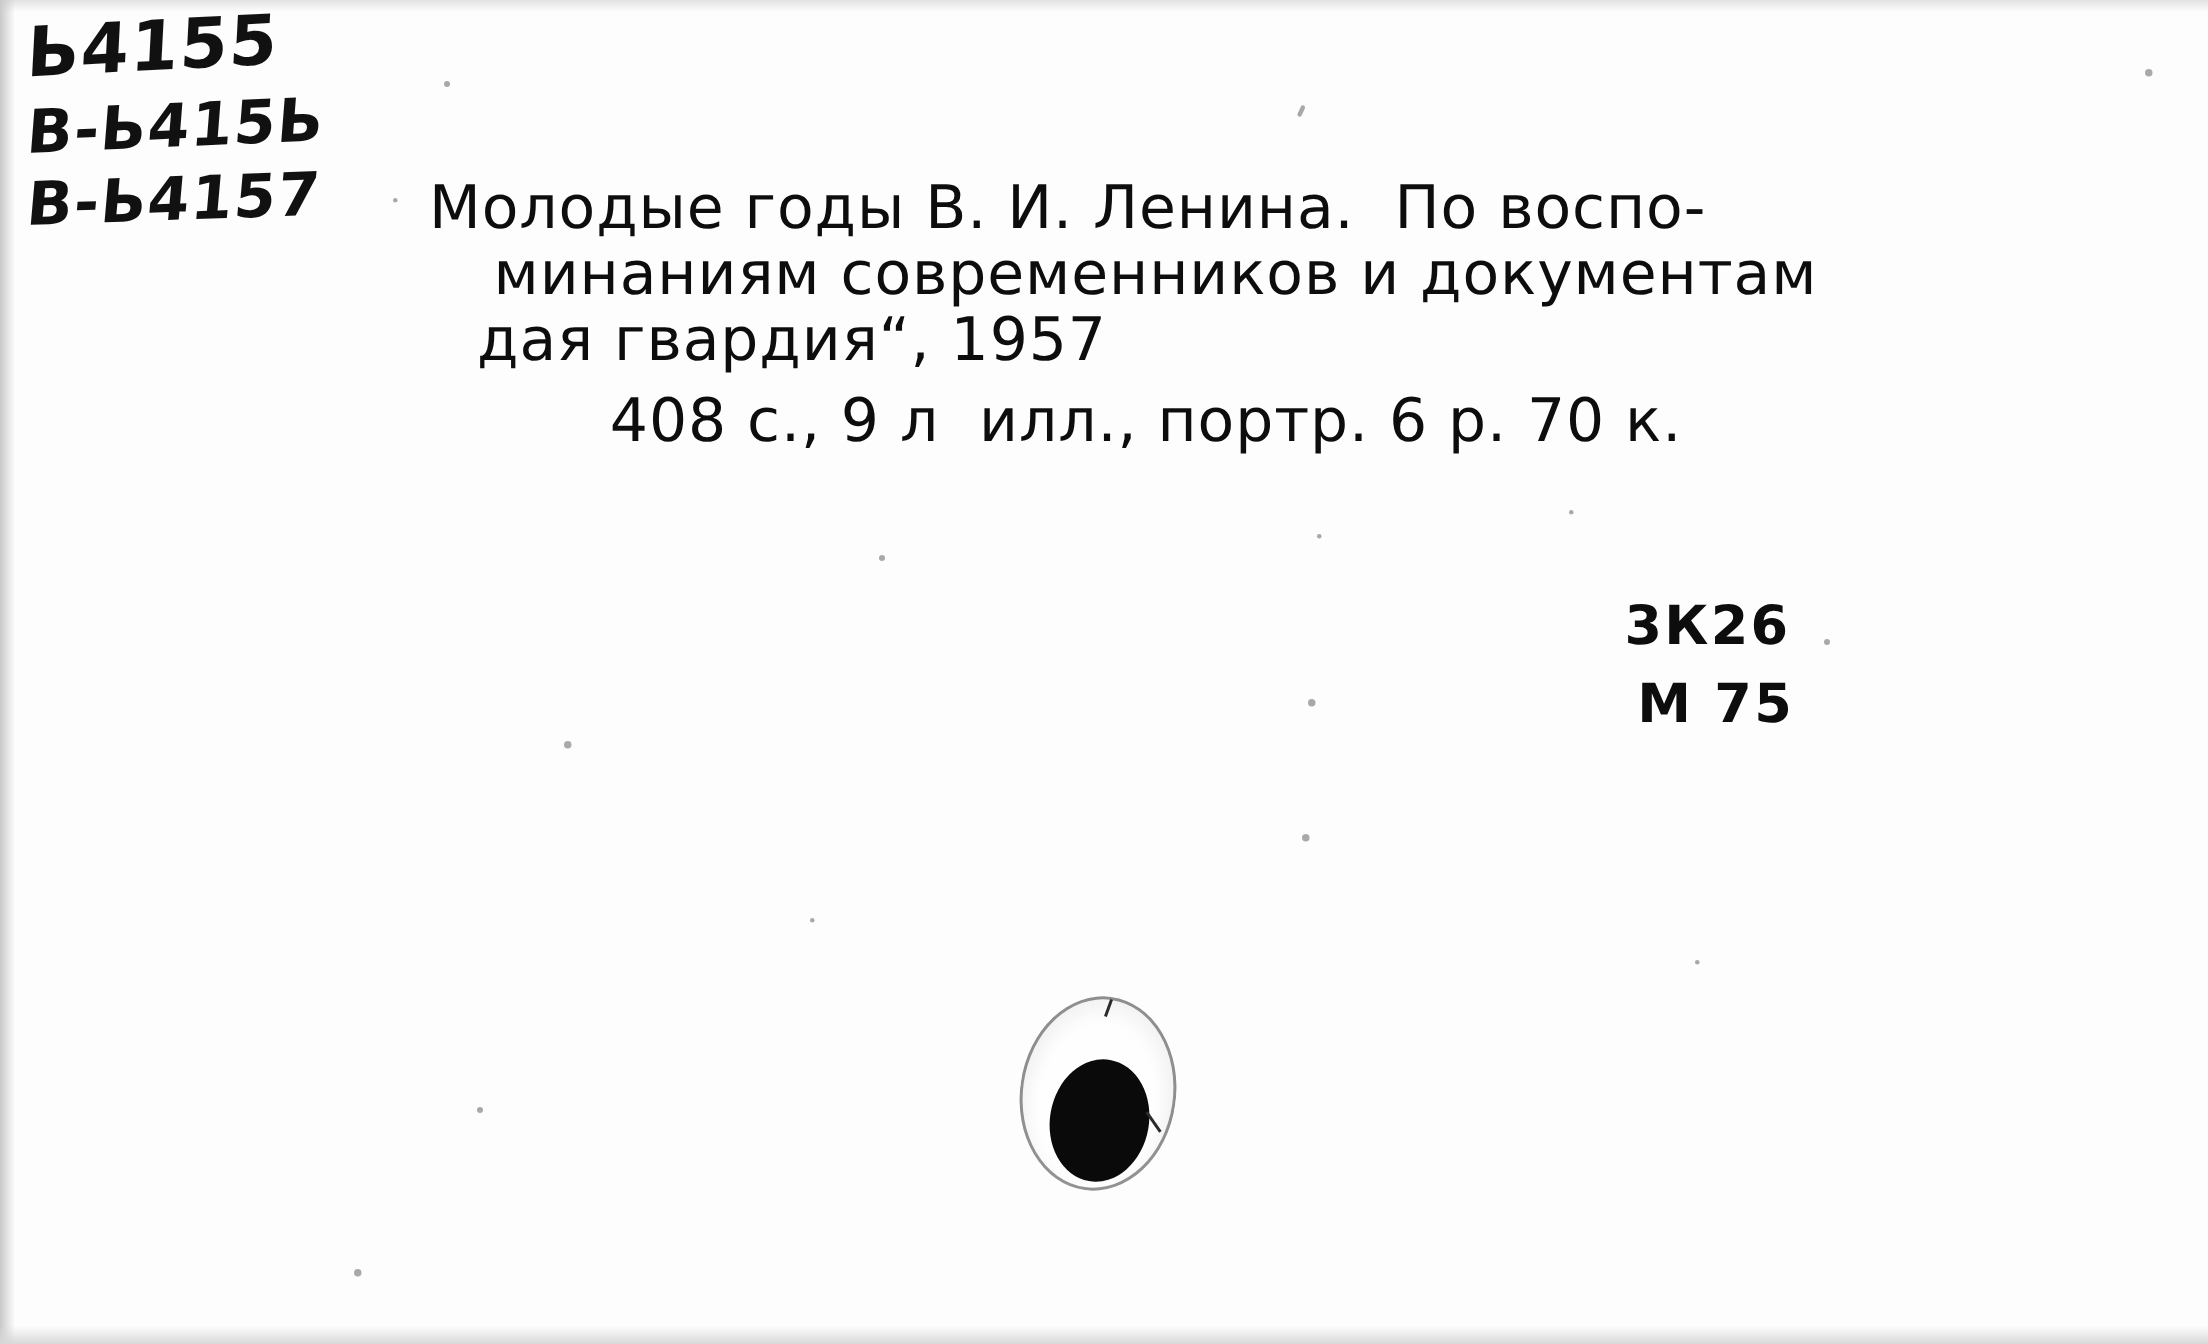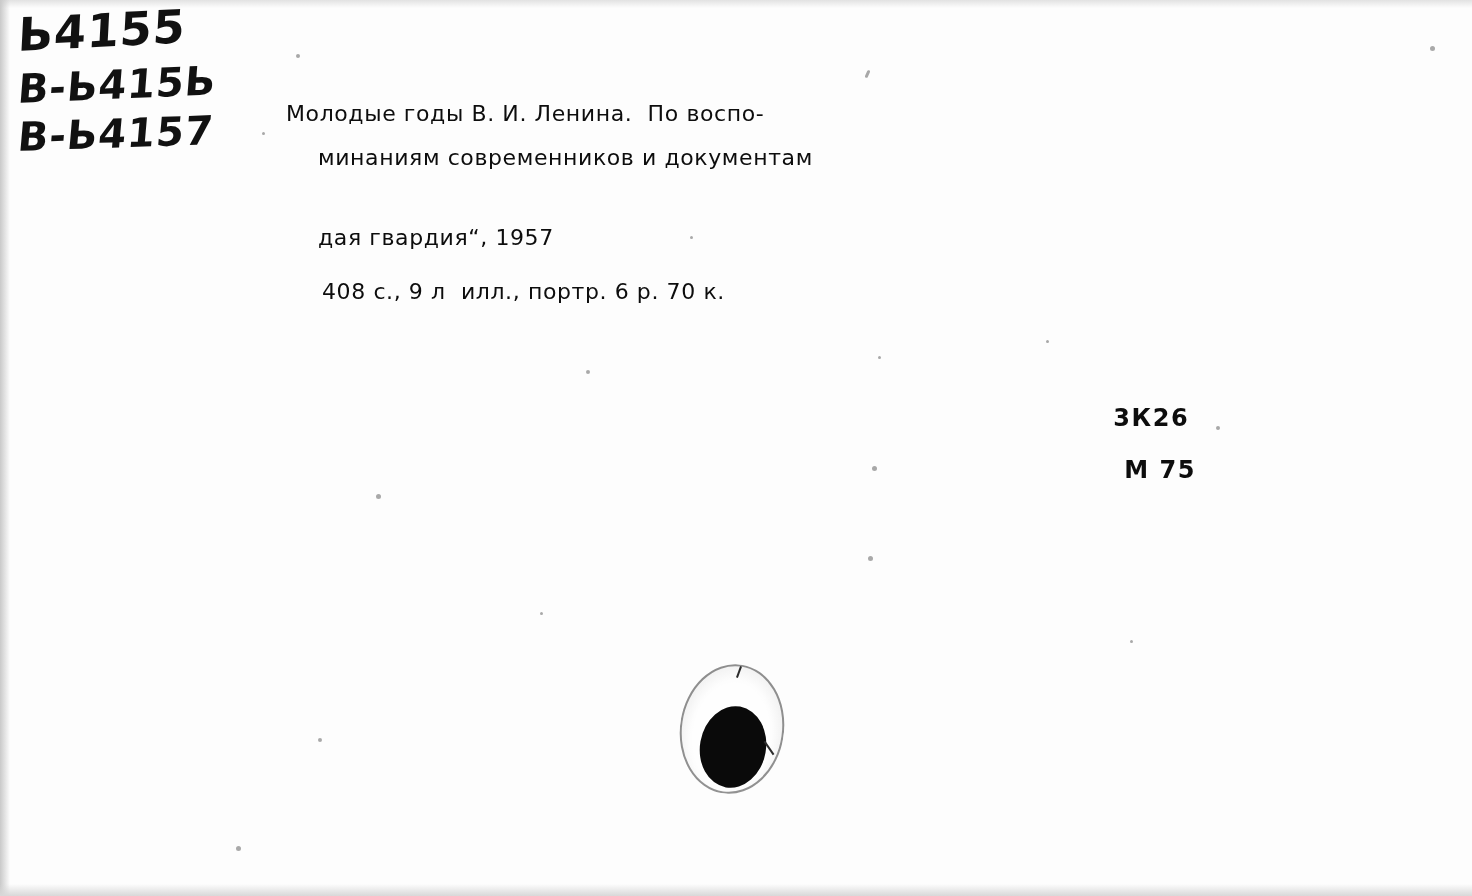--- a/index.html
+++ b/index.html
@@ -77,48 +77,48 @@
   }
   .hw3 {
     font-size: 40px;
     transform: rotate(-2deg) skewX(-7deg);
   }
 
   
   .biblio {
     position: absolute;
     left: 286px;
-    top: 92px;
+    top: 117px;
     width: 920px;
     color: #0d0d0d;
     font-family: "DejaVu Sans", sans-serif;
-    font-size: 22px;
+    font-size: 40px;
     line-height: 44px;
     letter-spacing: 0.6px;
   }
   .biblio .ln {
     display: block;
     white-space: pre;
   }
   .biblio .ln1 { margin-left: 0px; }
-  .biblio .ln2 { margin-left: 32px; }
+  .biblio .ln2 { margin-left: 43px; }
   .biblio .ln3 { margin-left: 32px; }
-  .biblio .ln4 { margin-left: 32px; margin-top: 36px; }
-  .biblio .ln5 { margin-left: 36px; margin-top: 10px; }
+  .biblio .ln4 { margin-left: 32px; }
+  .biblio .ln5 { margin-left: 36px; margin-top: 10px; text-align: center; }
 
   
   .classmark {
     position: absolute;
     right: 276px;
     top: 392px;
-    text-align: left;
+    text-align: center;
     color: #0d0d0d;
     font-family: "DejaVu Sans", sans-serif;
     font-weight: 700;
-    font-size: 24px;
+    font-size: 36px;
     line-height: 52px;
     letter-spacing: 1.5px;
   }
   .classmark .cm {
     display: block;
     white-space: pre;
   }
   .classmark .cm2 { margin-left: 11px; }
 
   

